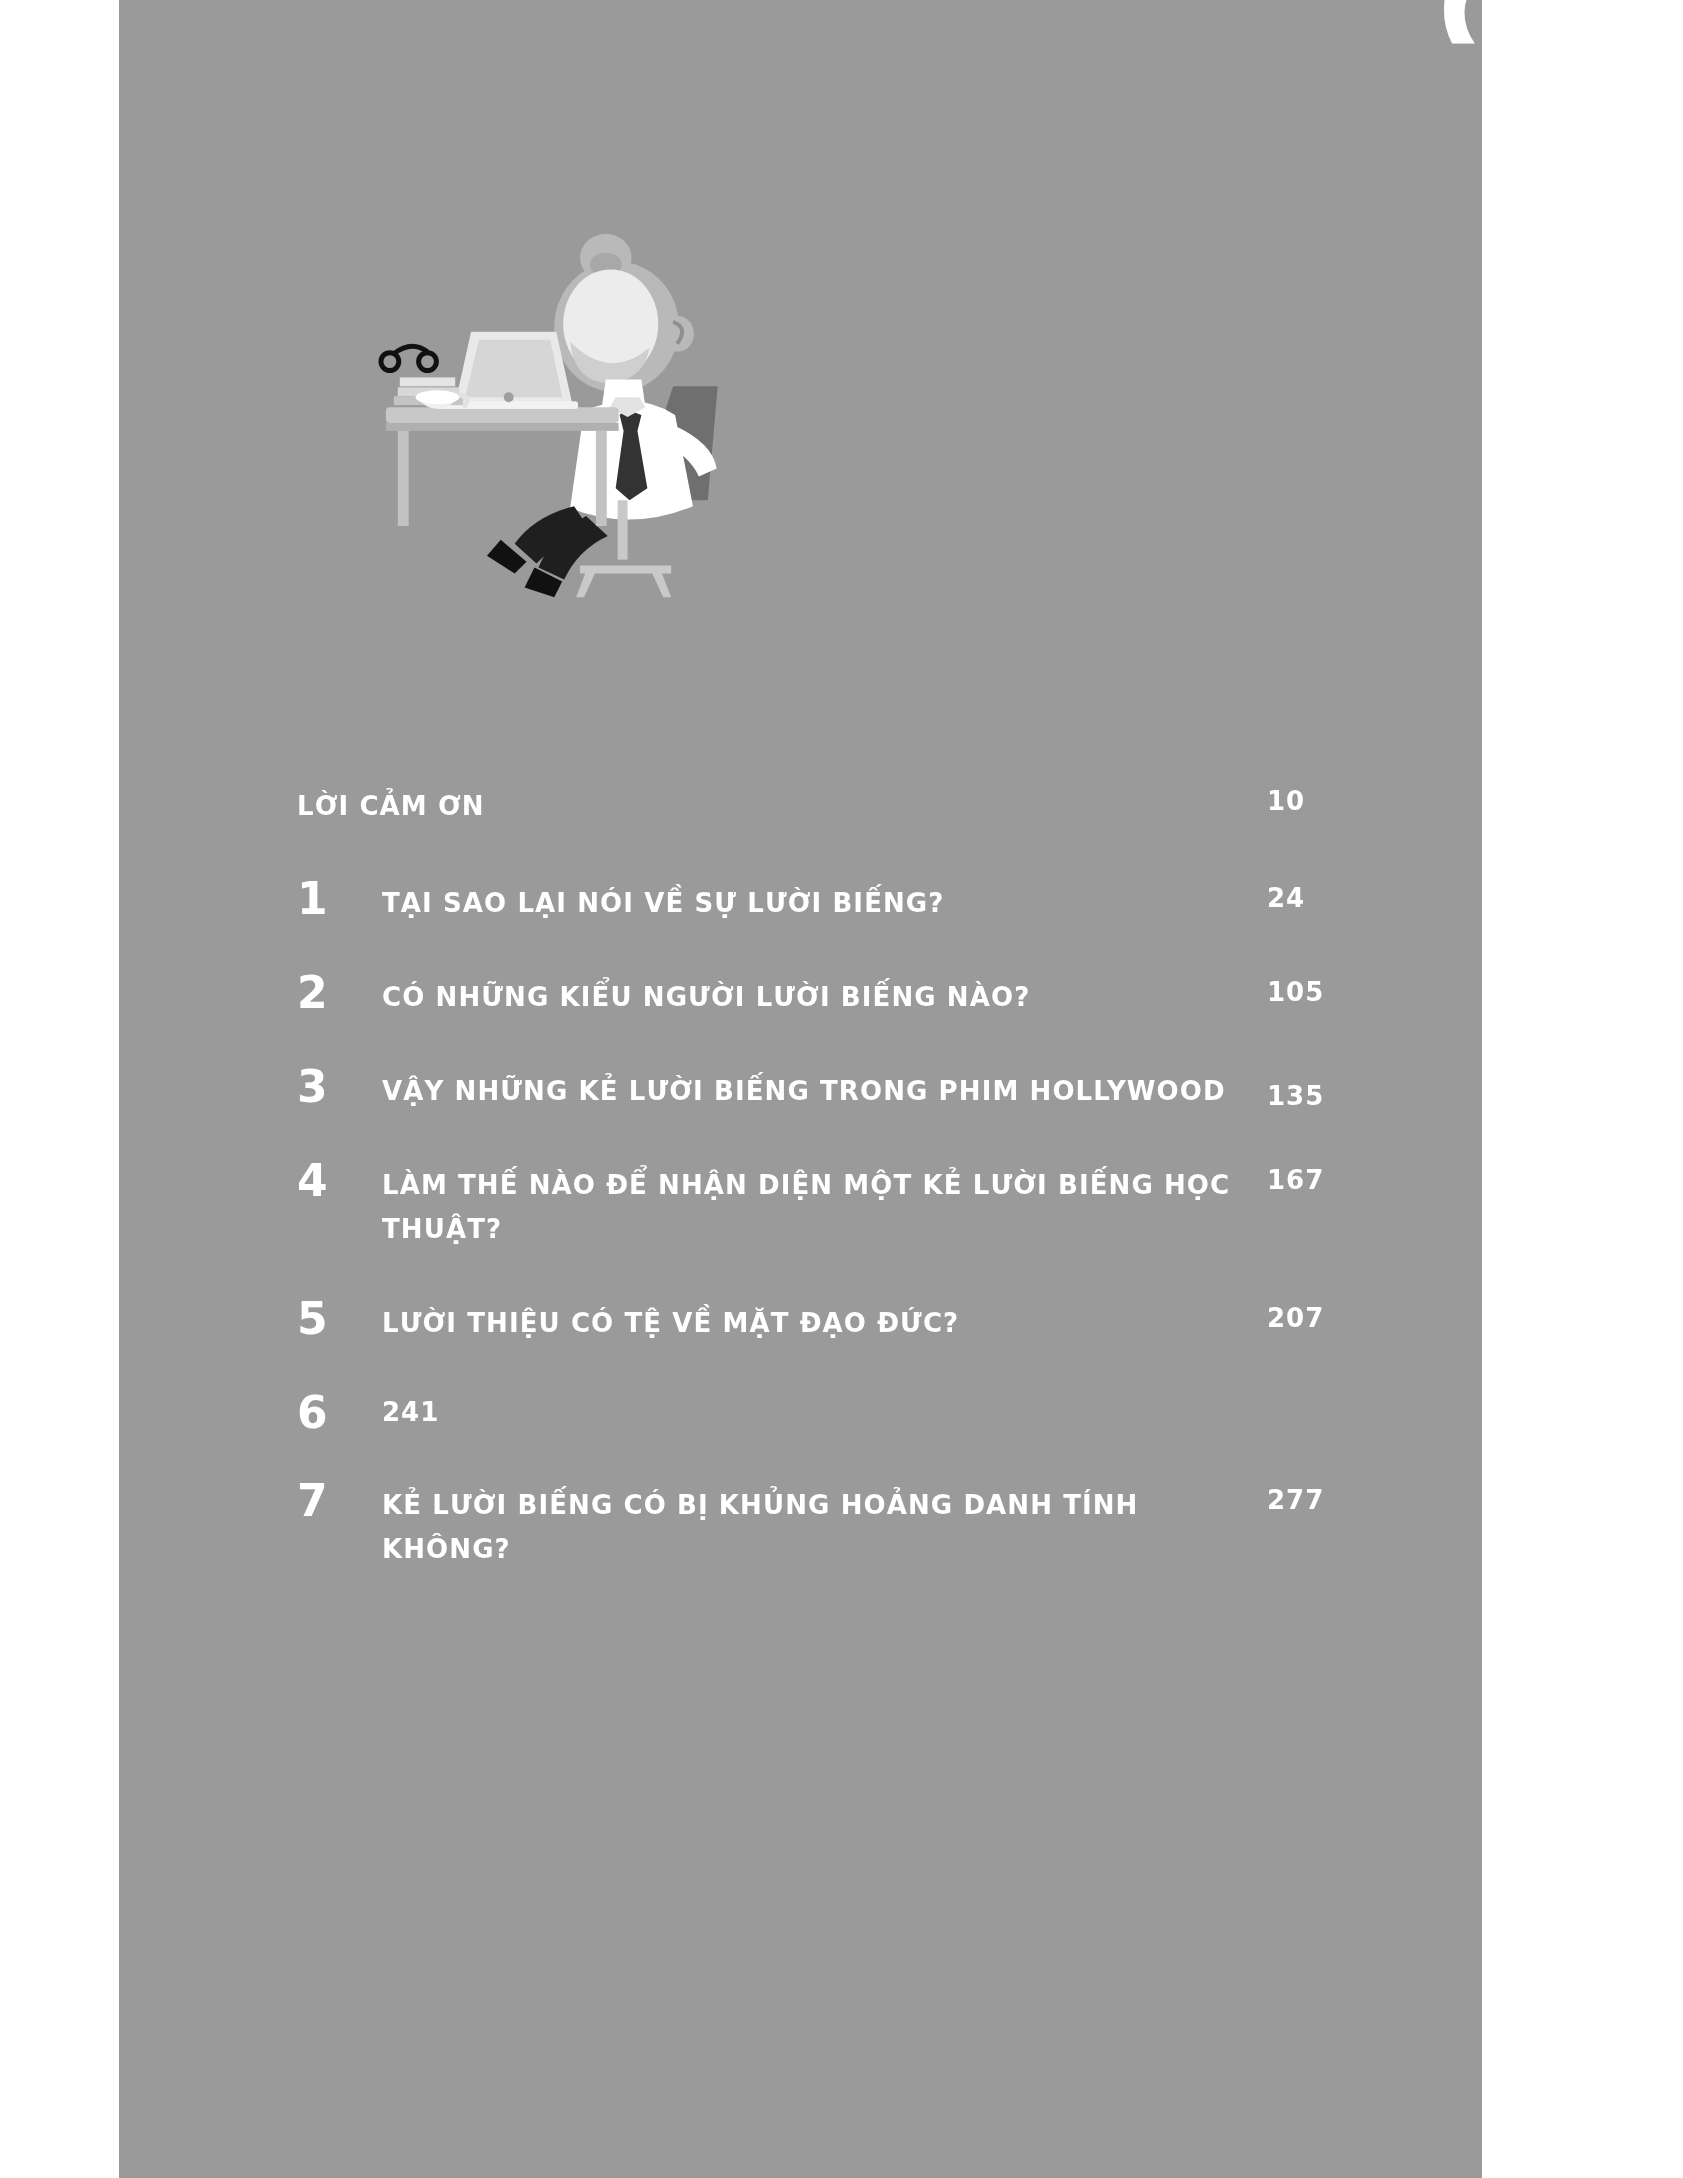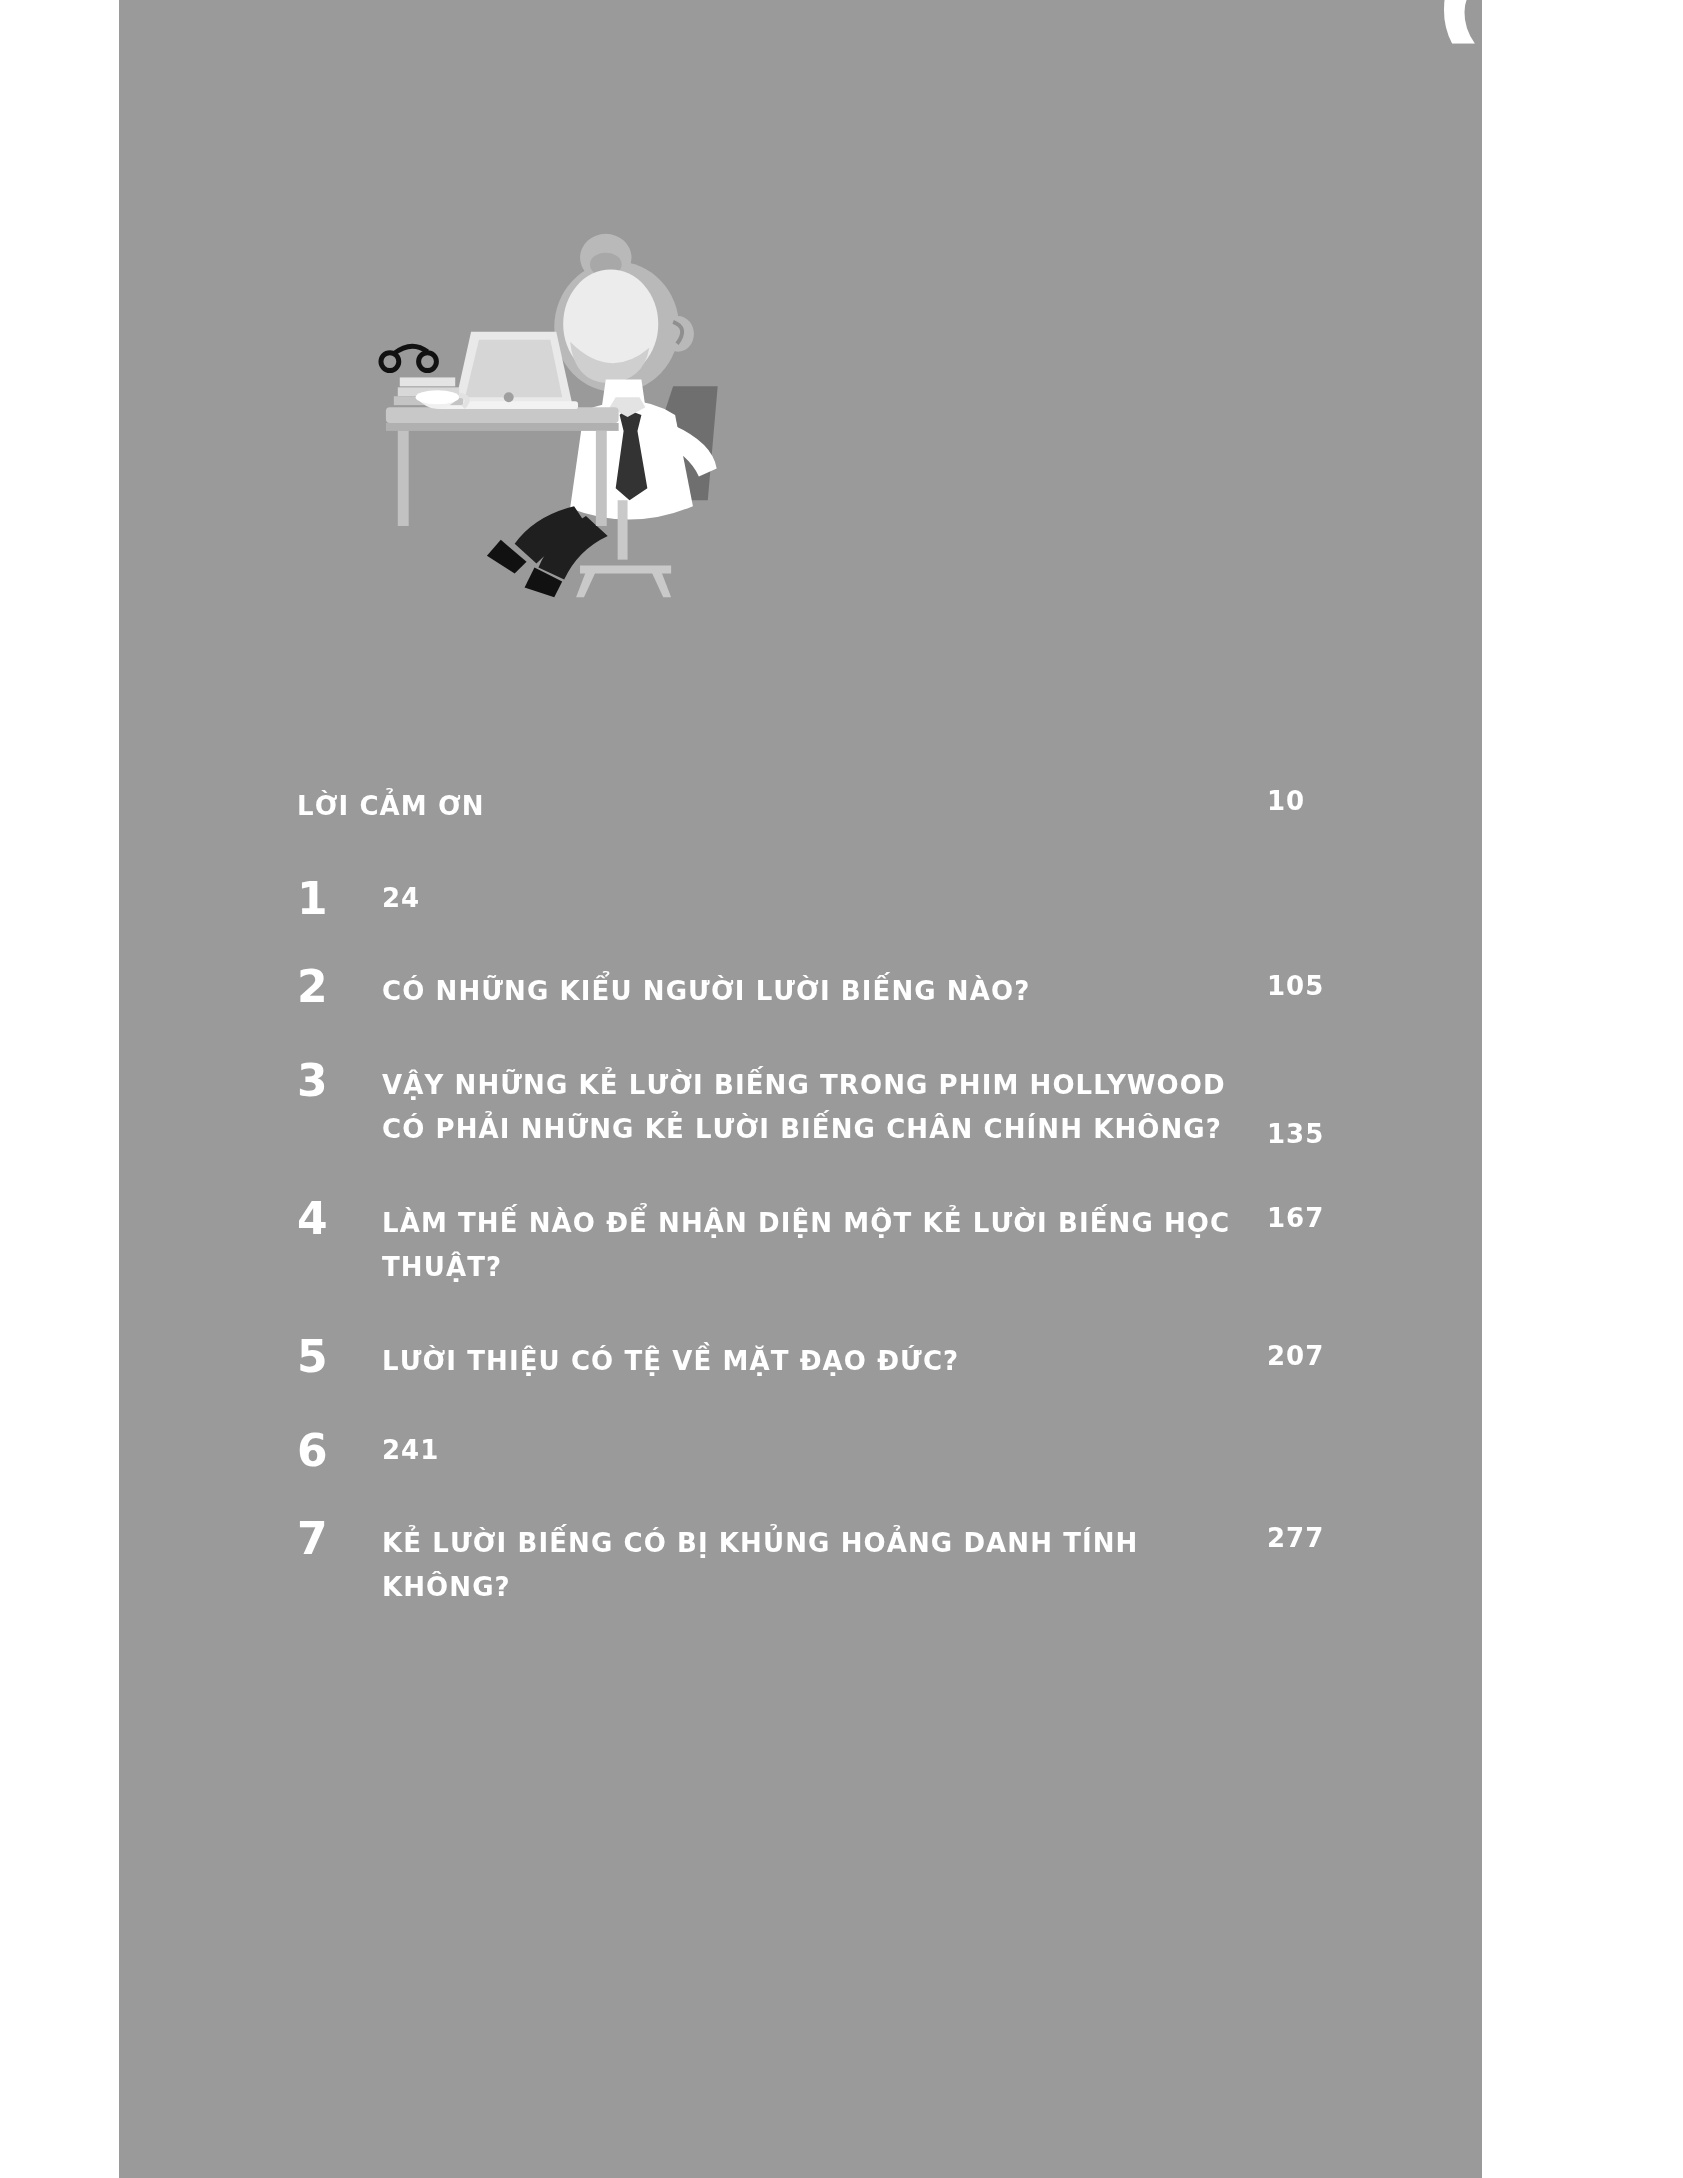--- a/index.html
+++ b/index.html
@@ -181,34 +181,34 @@
 
     <div class="toc-row front">
       <div class="num"></div>
       <div class="txt">LỜI CẢM ƠN</div>
       <div class="pg">10</div>
     </div>
 
 
     <div class="toc-row">
       <div class="num">1</div>
+      <div class="txt">TẠI SAO LẠI NÓI VỀ SỰ LƯỜI BIẾNG?</div>
       <div class="pg">24</div>
     </div>
 
     <div class="toc-row">
       <div class="num">2</div>
       <div class="txt">CÓ NHỮNG KIỂU NGƯỜI LƯỜI BIẾNG NÀO?</div>
       <div class="pg">105</div>
     </div>
 
     <div class="toc-row twoline">
       <div class="num">3</div>
       <div class="txt">
         <span>VẬY NHỮNG KẺ LƯỜI BIẾNG TRONG PHIM HOLLYWOOD</span>
-        <span class="l2">CÓ PHẢI NHỮNG KẺ LƯỜI BIẾNG CHÂN CHÍNH KHÔNG?</span>
       </div>
       <div class="pg">135</div>
     </div>
 
     <div class="toc-row">
       <div class="num">4</div>
       <div class="txt">LÀM THẾ NÀO ĐỂ NHẬN DIỆN MỘT KẺ LƯỜI BIẾNG HỌC THUẬT?</div>
       <div class="pg">167</div>
     </div>
 

